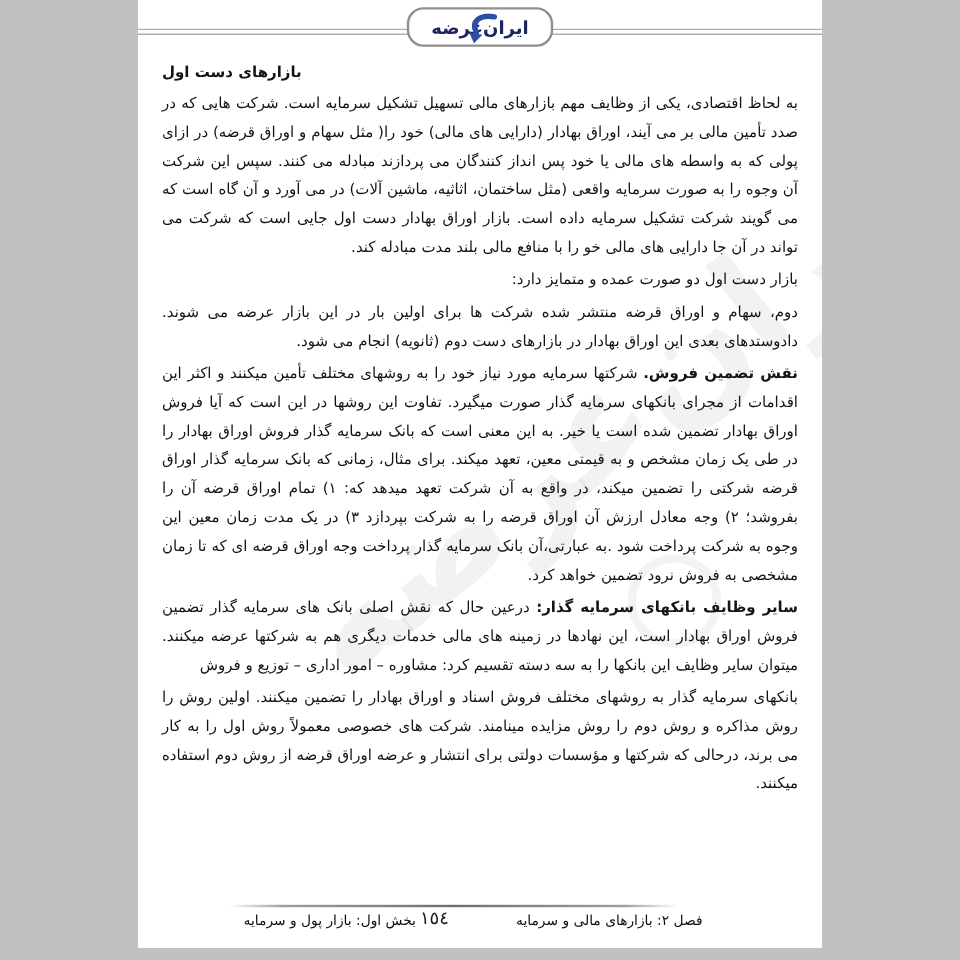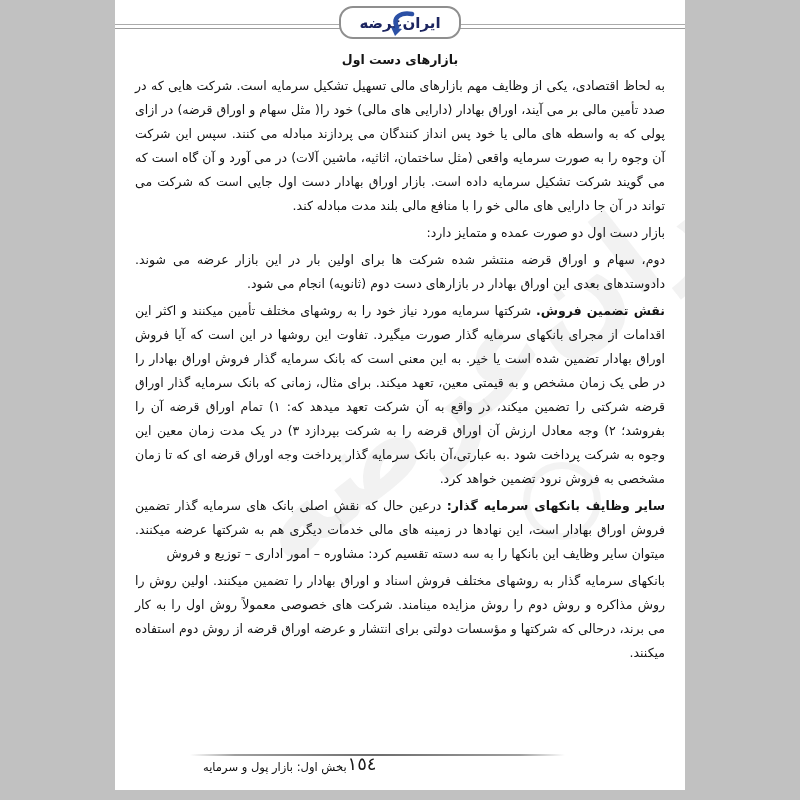--- a/index.html
+++ b/index.html
@@ -42,31 +42,31 @@
   .watermark-stamp {
     position:absolute; top:462px; left:408px; width:64px; height:64px;
     border:7px solid rgba(90,90,90,0.07); border-radius:50%;
     pointer-events:none; z-index:0;
   }
   .content {
     position:absolute; top:46px; left:20px; right:20px; z-index:1;
     direction:rtl; text-align:justify;
     font-size:12.5px; line-height:24px; color:#141414;
   }
-  .content h3 { font-size:12.5px; font-weight:700; margin:2px 0 2px; text-align:center; }
+  .content h3 { font-size:12.5px; font-weight:700; margin:2px 0 2px; text-align:left; }
   .content p  { margin:0 0 3px; }
   .content p b { font-weight:700; }
   .footer-rule {
     position:absolute; bottom:34px; left:75px; width:375px; height:2px;
     background:linear-gradient(to right,
       rgba(140,140,140,0) 0%, #9f9f9f 12%, #6e6e6e 50%, #9f9f9f 88%, rgba(140,140,140,0) 100%);
   }
   .page-number {
     position:absolute; bottom:16px; left:225px; width:44px;
-    text-align:center; font-size:18px; color:#1a1a1a;
+    text-align:center; font-size:15px; color:#1a1a1a;
   }
   .footer-label {
     position:absolute; bottom:16px; font-weight:400; font-size:11.5px;
     color:#0d0d0d; direction:rtl; white-space:nowrap;
   }
   .footer-section { left:88px; }
   .footer-chapter { left:315px; }
 </style>
 </head>
 <body>
@@ -99,14 +99,15 @@
       <b>سایر وظایف بانکهای سرمایه گذار:</b>
       <span>درعین حال که نقش اصلی بانک های سرمایه گذار تضمین فروش اوراق بهادار است، این نهادها در زمینه های مالی خدمات دیگری هم به شرکتها عرضه میکنند. میتوان سایر وظایف این بانکها را به سه دسته تقسیم کرد: مشاوره – امور اداری – توزیع و فروش</span>
     </p>
     <p>بانکهای سرمایه گذار به روشهای مختلف فروش اسناد و اوراق بهادار را تضمین میکنند. اولین روش را روش مذاکره و روش دوم را روش مزایده مینامند. شرکت های خصوصی معمولاً روش اول را به کار می برند، درحالی که شرکتها و مؤسسات دولتی برای انتشار و عرضه اوراق قرضه از روش دوم استفاده میکنند.</p>
 
   </div>
 
   <div class="footer-rule"></div>
   <div class="page-number">١٥٤</div>
   <div class="footer-label footer-section">بخش اول: بازار پول و سرمایه</div>
+  <div class="footer-label footer-chapter">فصل ۲: بازارهای مالی و سرمایه</div>
 
 </div>
 
 </body></html>

